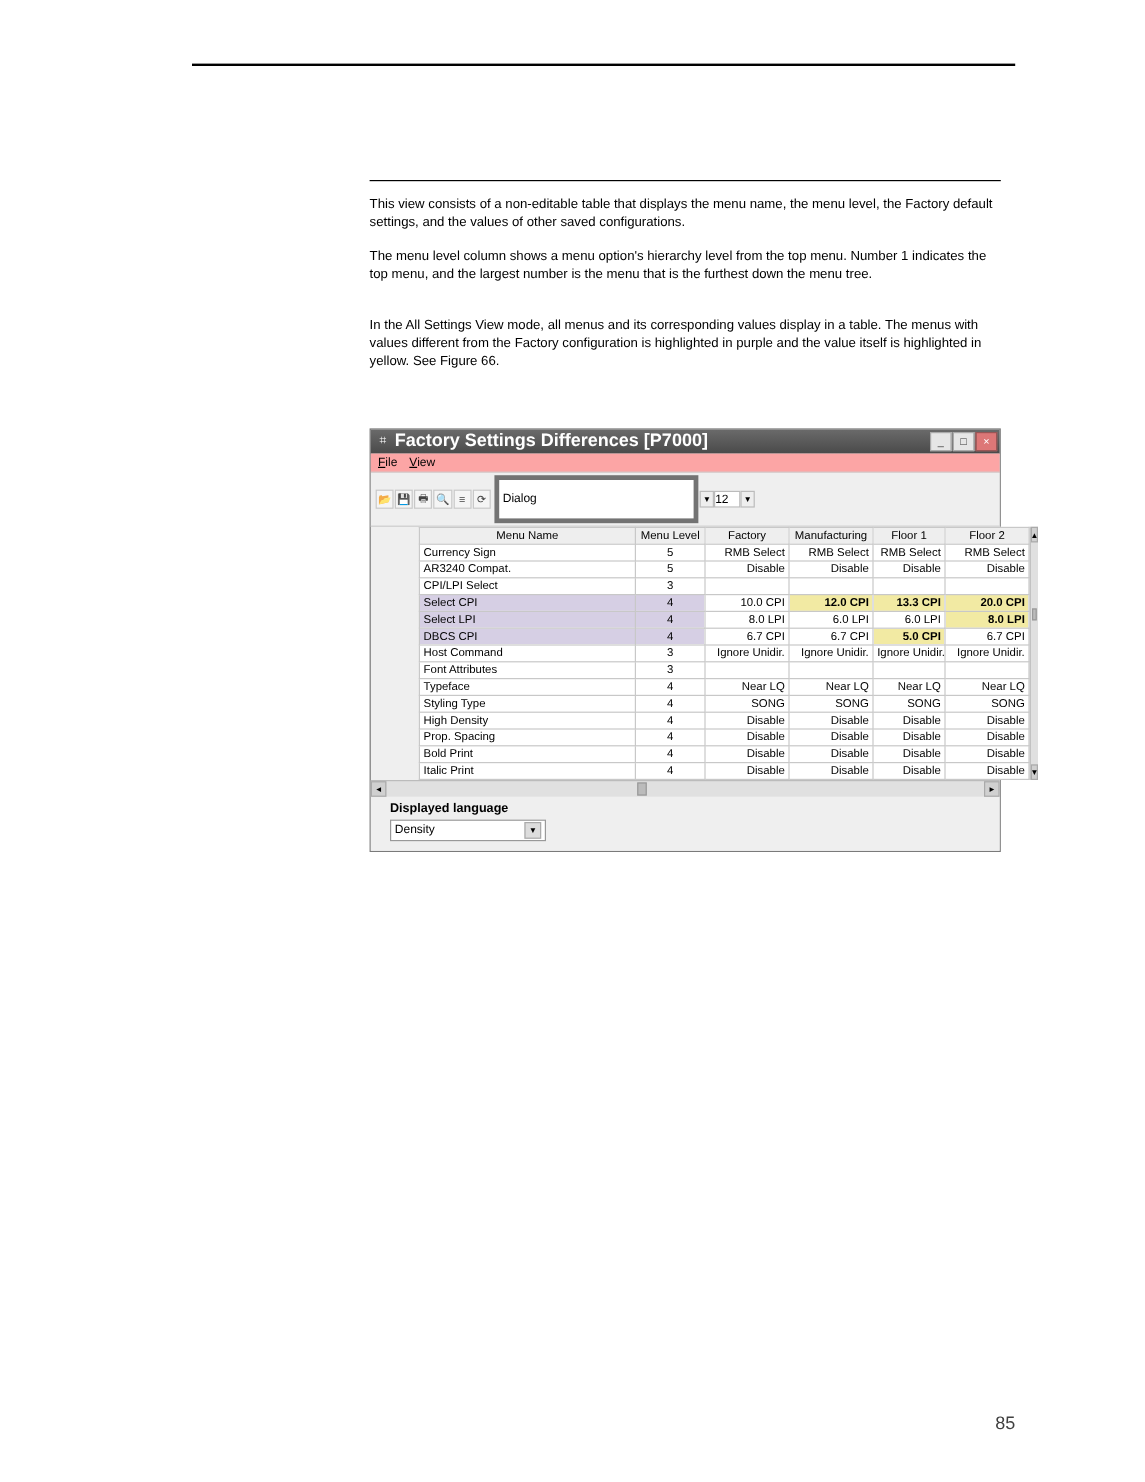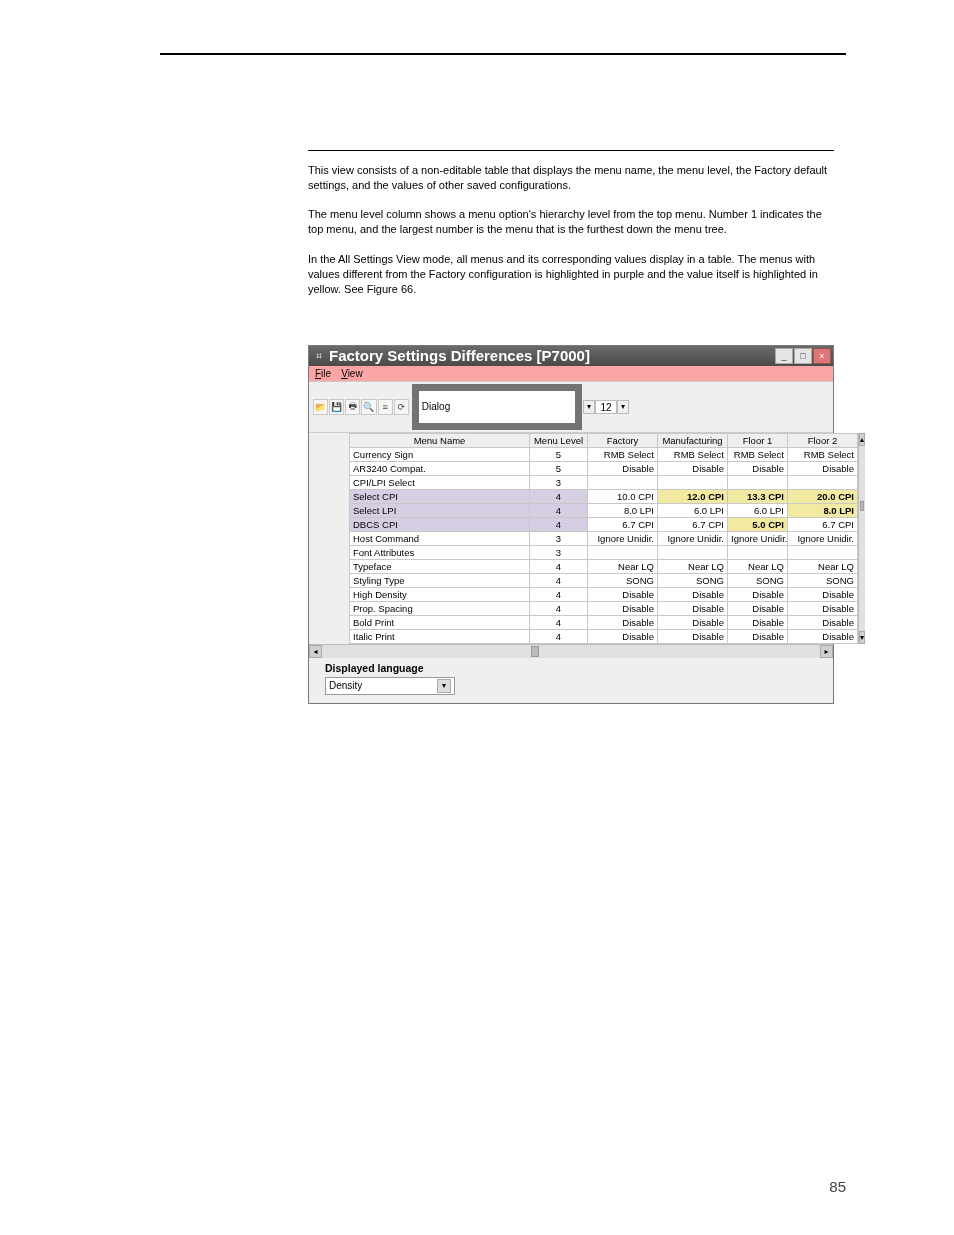--- a/index.html
+++ b/index.html
@@ -113,31 +113,31 @@
     border: 1px solid #c8c8c8;
     background: #f5f5f5;
     display: inline-flex;
     align-items: center;
     justify-content: center;
     font-size: 9px;
     color: #444;
   }
   .font-select, .size-select {
     height: 16px;
-    border: 7px solid #737373;
+    border: 4px solid #737373;
     background: #fff;
     display: inline-flex;
     align-items: center;
     padding: 16px 3px;
     gap: 3px;
   }
   .font-select { width: 180px; margin-left: 2px; }
   .size-dd { width: 12px; height: 14px; border: 1px solid #bbb; background: #eee; text-align: center; line-height: 12px; font-size: 8px; }
   .size-wrap { display: flex; align-items: center; gap: 0; margin-left: auto; margin-right: 200px;}
-  .size-input { width: 22px; height: 14px; border: 1px solid #bbb; background:#fff; text-align: center; line-height: 14px;}
+  .size-input { width: 22px; height: 14px; border: 1px solid #bbb; background:#fff; text-align: left; line-height: 14px;}
   .table-wrap {
     position: relative;
     display: flex;
   }
   table.grid {
     border-collapse: collapse;
     width: 100%;
     table-layout: fixed;
     background: #fff;
     margin-left: 40px;
@@ -207,21 +207,21 @@
 <body>
 
 <div class="page">
   <div class="top-rule"></div>
 
   <div class="content">
     <div class="sub-rule"></div>
 
     <p class="para">This view consists of a non-editable table that displays the menu name, the menu level, the Factory default settings, and the values of other saved configurations.</p>
     <p class="para">The menu level column shows a menu option's hierarchy level from the top menu. Number 1 indicates the top menu, and the largest number is the menu that is the furthest down the menu tree.</p>
-    <p class="para" style="margin-top:16px">In the All Settings View mode, all menus and its corresponding values display in a table. The menus with values different from the Factory configuration is highlighted in purple and the value itself is highlighted in yellow. See Figure 66.</p>
+    <p class="para" style="margin-top:28px">In the All Settings View mode, all menus and its corresponding values display in a table. The menus with values different from the Factory configuration is highlighted in purple and the value itself is highlighted in yellow. See Figure 66.</p>
 
     <div class="screenshot-wrap">
       <div class="win">
         <div class="titlebar">
           <span class="app-icon">⌗</span>
           <span class="title">Factory Settings Differences  [P7000]</span>
           <div class="wbtns">
             <div class="wbtn">_</div>
             <div class="wbtn">□</div>
             <div class="wbtn close">×</div>

